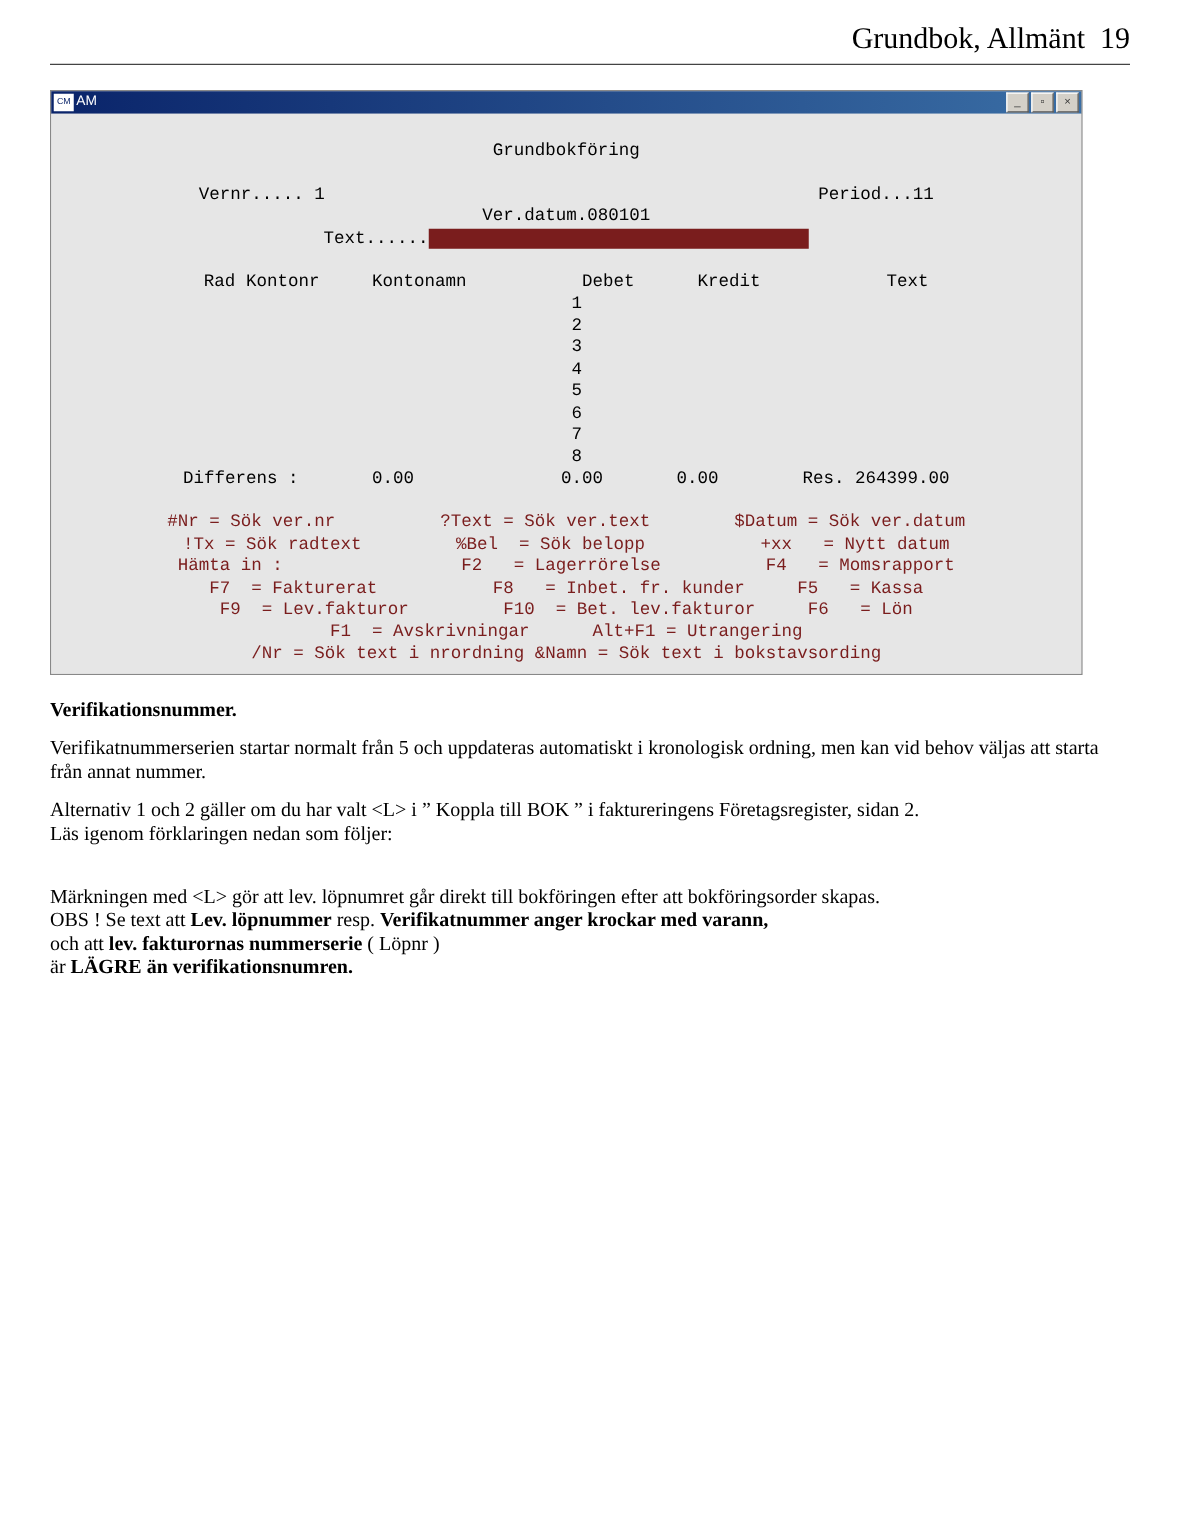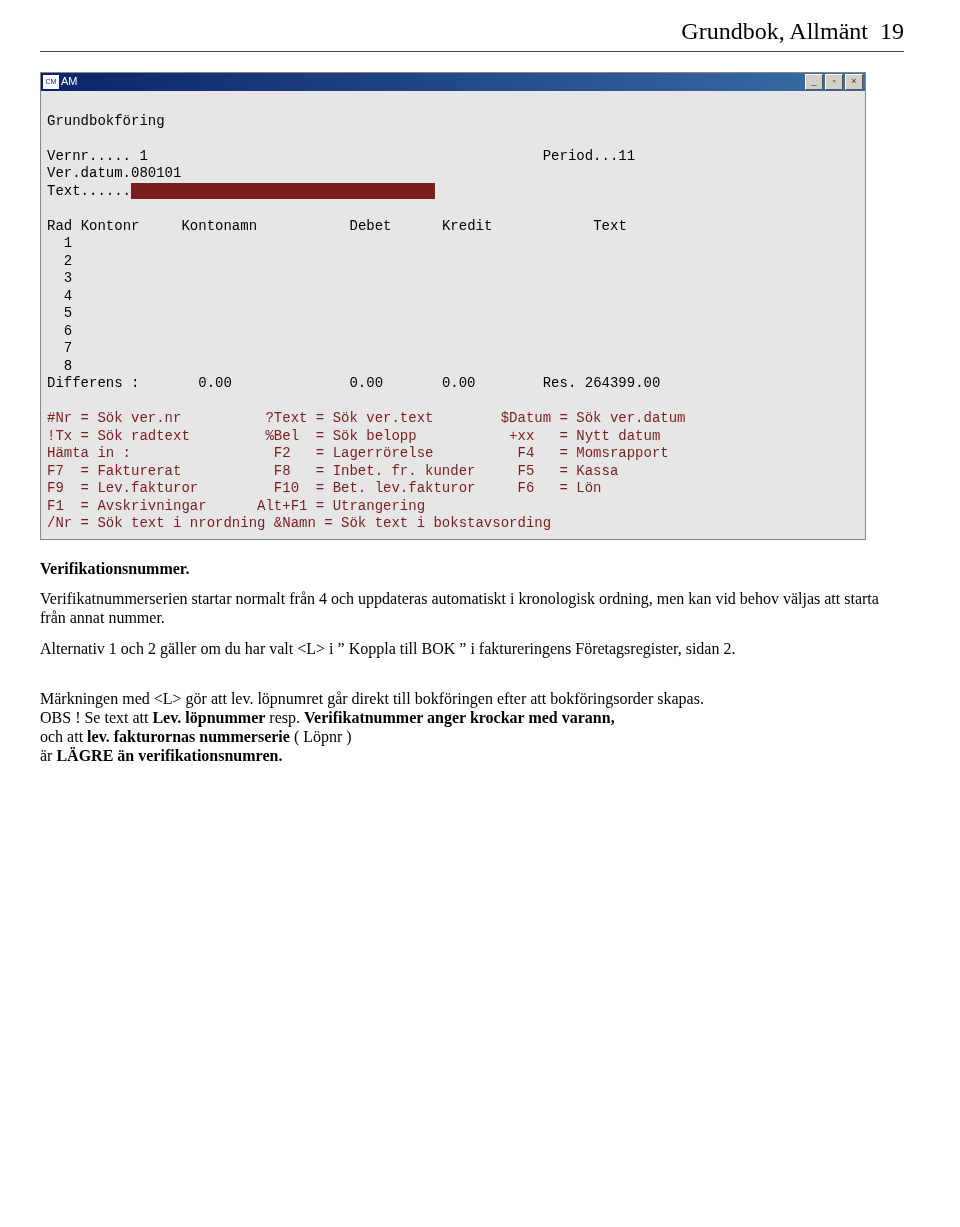--- a/index.html
+++ b/index.html
@@ -57,20 +57,21 @@
     font-size:9px;
     font-family:sans-serif;
     display:flex;align-items:center;justify-content:center;
     color:#333;
   }
   .term {
     background: #e6e6e6;
     padding: 4px 6px 6px 6px;
     white-space: pre;
     color: #000;
+    text-align: center;
   }
   .term .hl {
     background: #7a1d1d;
     color: #7a1d1d;
     padding: 0 1px;
   }
   .term .hint {
     color: #7a1d1d;
   }
   .dotline {
@@ -129,24 +130,25 @@
 <span class="hint">Hämta in :                 F2   = Lagerrörelse          F4   = Momsrapport</span>
 <span class="hint">F7  = Fakturerat           F8   = Inbet. fr. kunder     F5   = Kassa</span>
 <span class="hint">F9  = Lev.fakturor         F10  = Bet. lev.fakturor     F6   = Lön</span>
 <span class="hint">F1  = Avskrivningar      Alt+F1 = Utrangering</span>
 <span class="hint">/Nr = Sök text i nrordning &amp;Namn = Sök text i bokstavsording</span>
 </div>
   </div>
 
   <div class="prose">
     <p class="indent-header"><span class="b">Verifikationsnummer.</span></p>
-    <p>Verifikatnummerserien startar normalt från 4 och uppdateras automatiskt i kronologisk ordning, men kan vid behov väljas att starta från annat nummer.</p>
+    <p>Verifikatnummerserien startar normalt från 5 och uppdateras automatiskt i kronologisk ordning, men kan vid behov väljas att starta från annat nummer.</p>
 
     <p>
       <span>Alternativ 1 och 2 gäller om du har valt &lt;L&gt; i ” Koppla till BOK ” i faktureringens Företagsregister, sidan 2.</span><br>
+      <span>Läs igenom förklaringen nedan som följer:</span>
     </p>
 
     <p>
       <br>
       <span>Märkningen med &lt;L&gt; gör att lev. löpnumret går direkt till bokföringen efter att bokföringsorder skapas.</span><br>
       <span>OBS ! Se text att </span><span class="b">Lev. löpnummer</span><span> resp. </span><span class="b">Verifikatnummer anger krockar med varann,</span><br>
       <span>och att </span><span class="b">lev. fakturornas nummerserie</span><span> ( Löpnr )</span><br>
       <span>är  </span><span class="b">LÄGRE än verifikationsnumren.</span>
     </p>
   </div>

